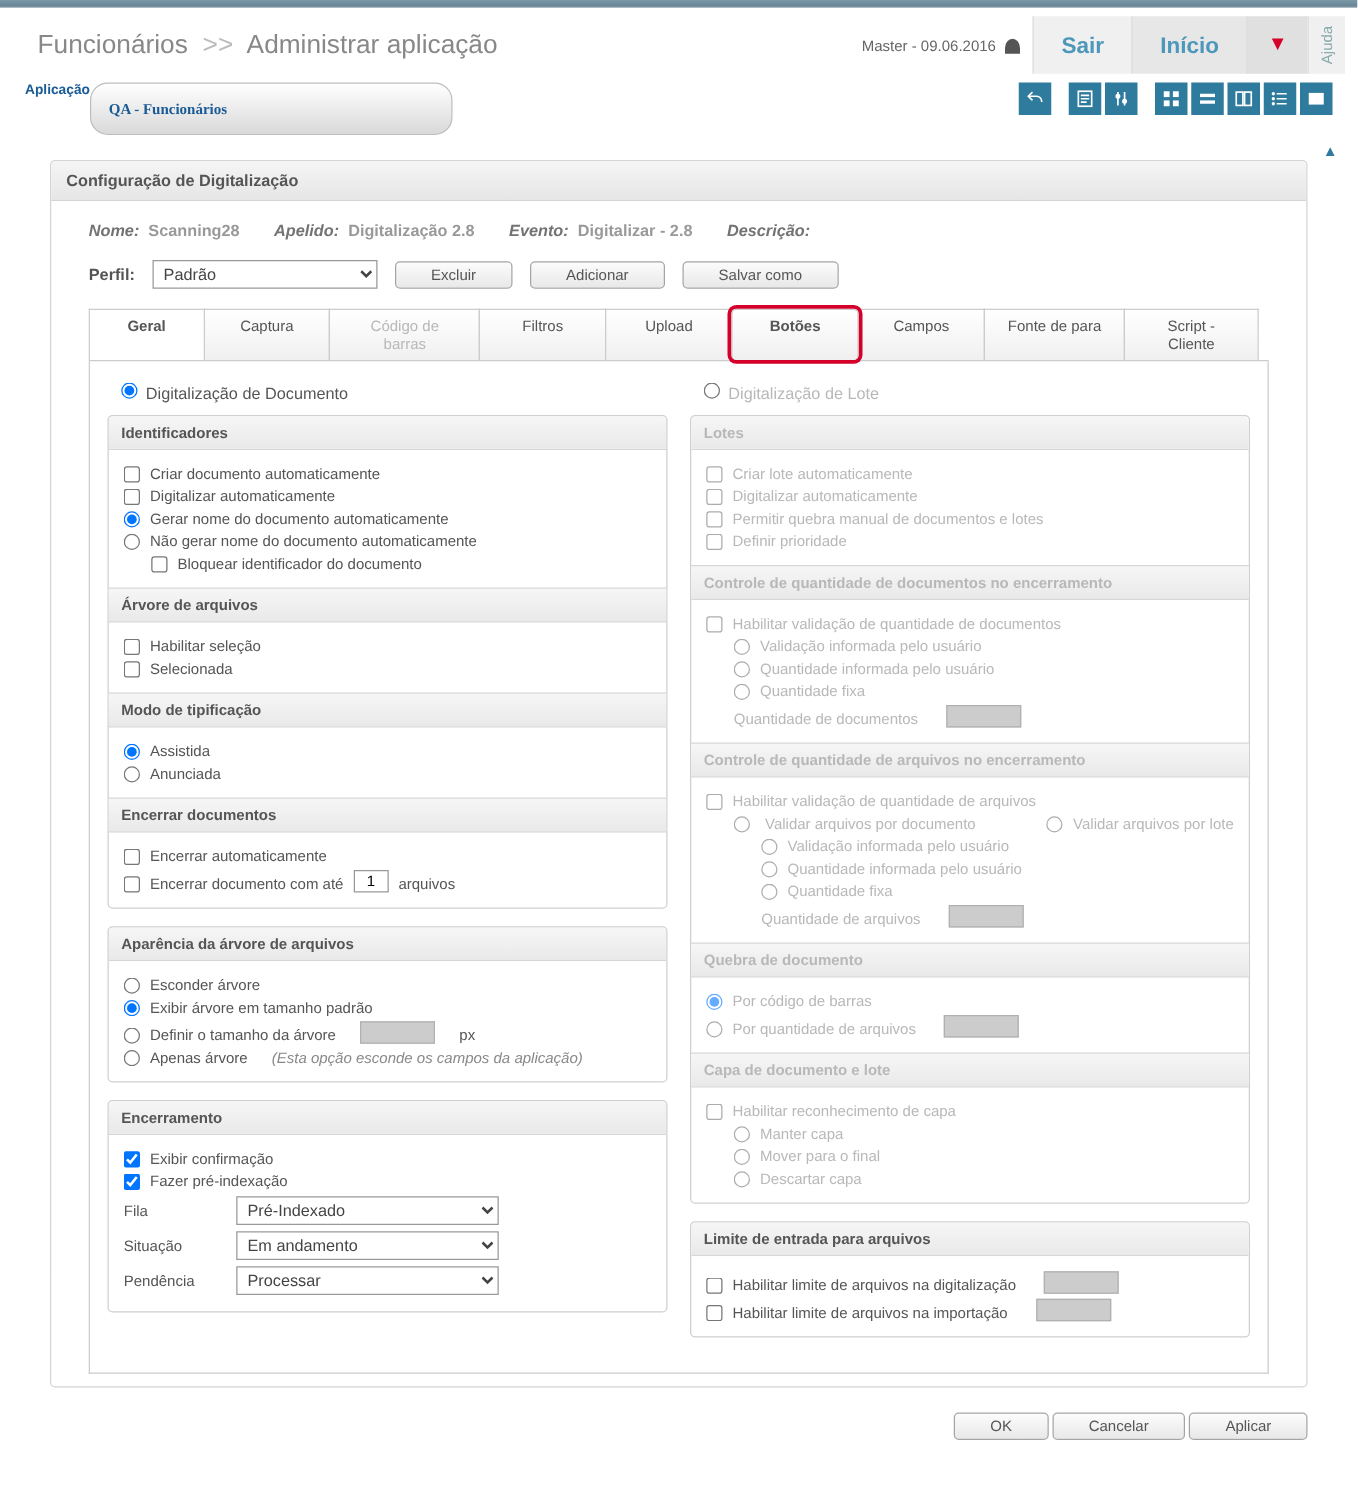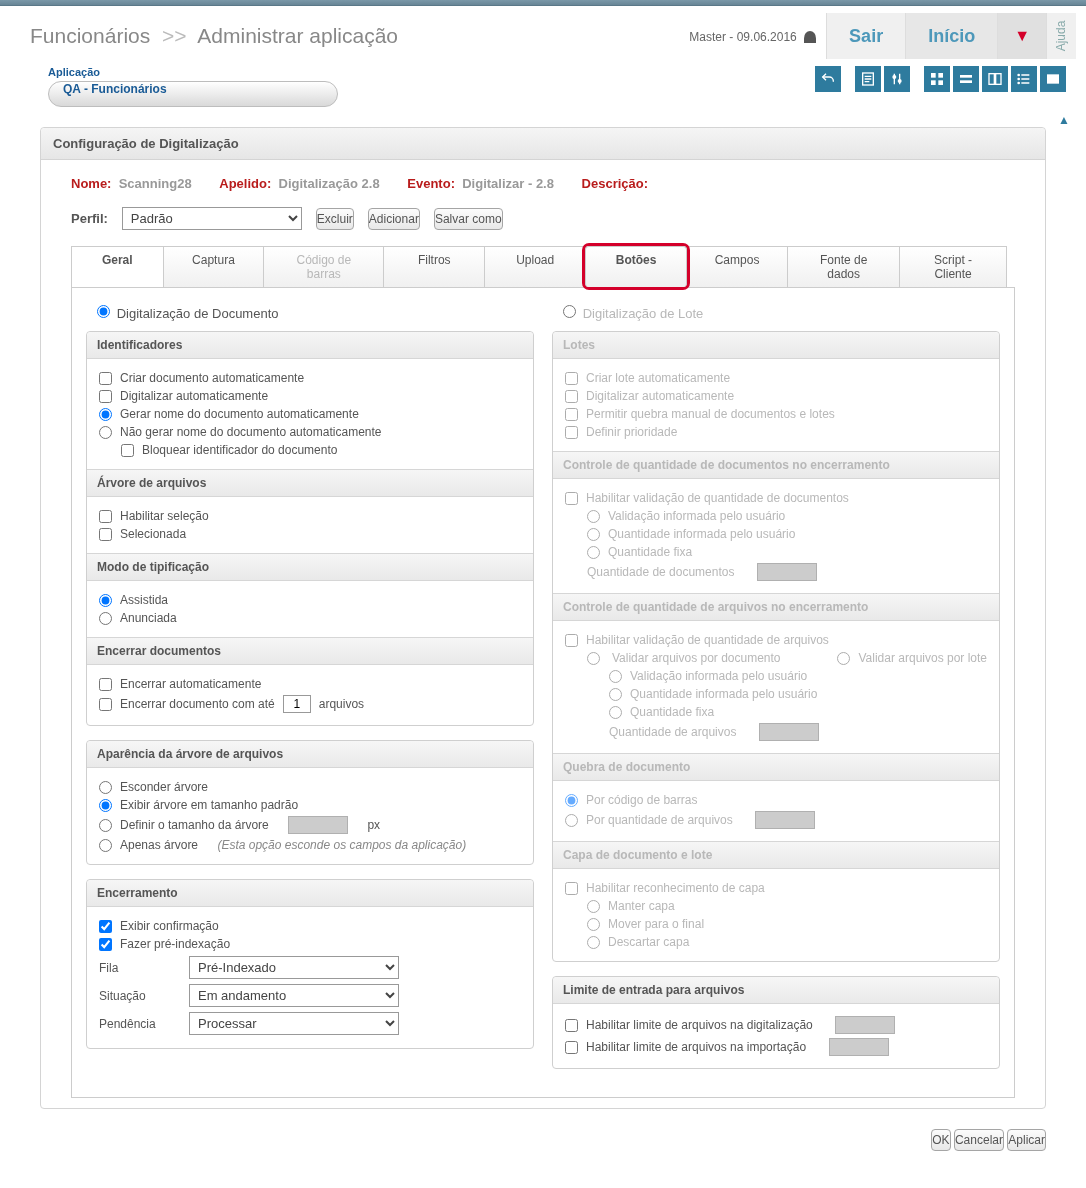--- a/index.html
+++ b/index.html
@@ -14,62 +14,62 @@
   .user-block { color:#666; font-size:12px; margin-right:10px; }
   .user-block .uicon { display:inline-block; width:12px; height:12px; background:#555; border-radius:50% 50% 0 0 / 60% 60% 0 0; position:relative; top:2px; margin-left:4px; }
   .navbtn { display:inline-flex; align-items:center; justify-content:center; height:46px; padding:0 22px; font-size:18px; font-weight:bold; color:#4d98ba; background:#f0f0f0; border-left:1px solid #ddd; cursor:pointer; }
   .navbtn.light { background:#e7e7e7; }
   .navbtn.caret { color:#d4002a; background:#e0e0e0; padding:0 16px; font-size:16px; }
   .help-strip { width:30px; background:#f0f0f0; border-left:1px solid #ddd; display:flex; align-items:center; justify-content:center; color:#8aa; font-size:12px; height:46px; }
   .help-strip span { transform:rotate(-90deg); }
 
   
   .app-row { display:flex; align-items:flex-start; padding:0 20px 6px 20px; }
-  .app-col { display:flex; flex-direction:column;margin-left:28px; }
+  .app-col { display:flex; flex-direction:row; }
   .app-label { color:#1a5b96; font-size:11px; font-weight:bold; margin-bottom:3px; }
-  .app-pill { width:290px; height:26px; border:1px solid #bdbdbd; border-radius:14px;
-    background:linear-gradient(#fff,#d9d9d9); display:flex; padding:0 14px;
-    color:#1a5b96; font-weight:bold; font-size:12px; }
+  .app-pill { width:290px; height:42px; border:1px solid #bdbdbd; border-radius:14px;
+    background:linear-gradient(#fff,#d9d9d9); display:flex; align-items:center; padding:0 14px;
+    color:#1a5b96; font-weight:bold; font-size:12px;font-family:Liberation Serif, serif; }
   .tool-row { margin-left:auto; display:flex; gap:3px; }
   .tool-ic { width:26px; height:26px; background:#2e7b9e; display:flex; align-items:center; justify-content:center; cursor:pointer; }
   .tool-ic svg { width:16px; height:16px; }
   .wedge { text-align:right; padding-right:16px; color:#2e7b9e; }
 
   
   .panel { margin:0 40px 12px 40px; border:1px solid #d4d4d4; border-radius:4px; }
   .panel-head { background:linear-gradient(#f5f5f5,#e6e6e6); border-bottom:1px solid #d4d4d4; border-radius:4px 4px 0 0; padding:8px 12px; color:#555; font-weight:bold; font-size:13px; }
   .panel-body { padding:16px 30px 10px 30px; }
 
   .info-line { margin-bottom:16px; font-size:13px; }
-  .info-line b { color:#b91c1c; }
+  .info-line b { color:#737373;font-style:italic; }
   .info-line .val { color:#999; margin-right:24px; font-weight:bold; }
 
   .profile-row { display:flex; align-items:center; gap:14px; margin-bottom:16px; }
   .profile-row label { font-weight:bold; font-size:13px; }
   select { border:1px solid #999; padding:2px 4px; font-size:13px; color:#444; background:#fff; }
   .sel-wide { width:180px; }
-  .btn { border:1px solid #a5a5a5; background:linear-gradient(#fcfcfc,#e8e8e8); border-radius:4px; padding:3px 0; color:#555; font-size:12px; cursor:pointer;text-align:right; }
+  .btn { border:1px solid #a5a5a5; background:linear-gradient(#fcfcfc,#e8e8e8); border-radius:4px; padding:3px 28px; color:#555; font-size:12px; cursor:pointer;text-align:right; }
 
   
   .tabs { display:flex; border-bottom:1px solid #ccc; }
   .tab { padding:6px 16px; text-align:center; font-size:12px; color:#555; border:1px solid #ccc; border-bottom:none; margin-right:-1px; background:linear-gradient(#fff,#f0f0f0); cursor:pointer; }
   .tab.active { background:#fff; font-weight:bold; position:relative; z-index:2; }
   .tab.disabled { color:#b8b8b8; }
   .tab.highlight { box-shadow:0 0 0 3px #d4002a; border-radius:4px; color:#555; font-weight:bold; position:relative; z-index:3; }
   .tab-content { border:1px solid #ccc; border-top:none; padding:14px; display:flex; gap:18px; }
   .col { flex:1; min-width:0; }
 
   .radio-top { margin:0 0 10px 6px; font-size:13px; }
   .radio-top.disabled { color:#b8b8b8; }
   fieldset { border:1px solid #cfcfcf; border-radius:4px; margin:0 0 14px 0; padding:0; }
   fieldset.disabled { color:#b8b8b8; }
   .fs-head { background:linear-gradient(#f6f6f6,#e9e9e9); border-bottom:1px solid #d6d6d6; border-radius:4px 4px 0 0; padding:6px 10px; font-weight:bold; font-size:12px; }
   fieldset.disabled .fs-head { color:#b8b8b8; }
   .fs-body { padding:8px 12px; }
-  .opt { display:flex; align-items:center; gap:8px; margin:4px 0; font-size:12px; }
+  .opt { display:flex; align-items:flex-end; gap:8px; margin:4px 0; font-size:12px; }
   .opt.indent1 { margin-left:22px; }
   .opt.indent2 { margin-left:44px; }
   .opt input[type=checkbox], .opt input[type=radio] { margin:0; }
   fieldset.disabled input { opacity:0.6; }
   .numbox { width:28px; border:1px solid #999; text-align:center; font-size:12px; padding:1px 0; }
   .greybox { width:60px; height:18px; background:#ccc; border:1px solid #b0b0b0; display:inline-block; }
   .italic { font-style:italic; color:#888; }
   .form-row { display:flex; align-items:center; margin:5px 0; }
   .form-row label { width:90px; font-size:12px; }
   .form-row select { flex:0 0 210px; }
@@ -200,21 +200,21 @@
     </div>
 
     <div class="tabs">
       <div class="tab active">Geral</div>
       <div class="tab">Captura</div>
       <div class="tab disabled">Código de barras</div>
       <div class="tab">Filtros</div>
       <div class="tab">Upload</div>
       <div class="tab highlight">Botões</div>
       <div class="tab">Campos</div>
-      <div class="tab">Fonte de dados</div>
+      <div class="tab">Fonte de para</div>
       <div class="tab">Script - Cliente</div>
     </div>
 
     <div class="tab-content">
 
       <div class="col">
         <div class="radio-top">
           <input type="radio" checked="" style="">
           <span>Digitalização de Documento</span>
         </div>

